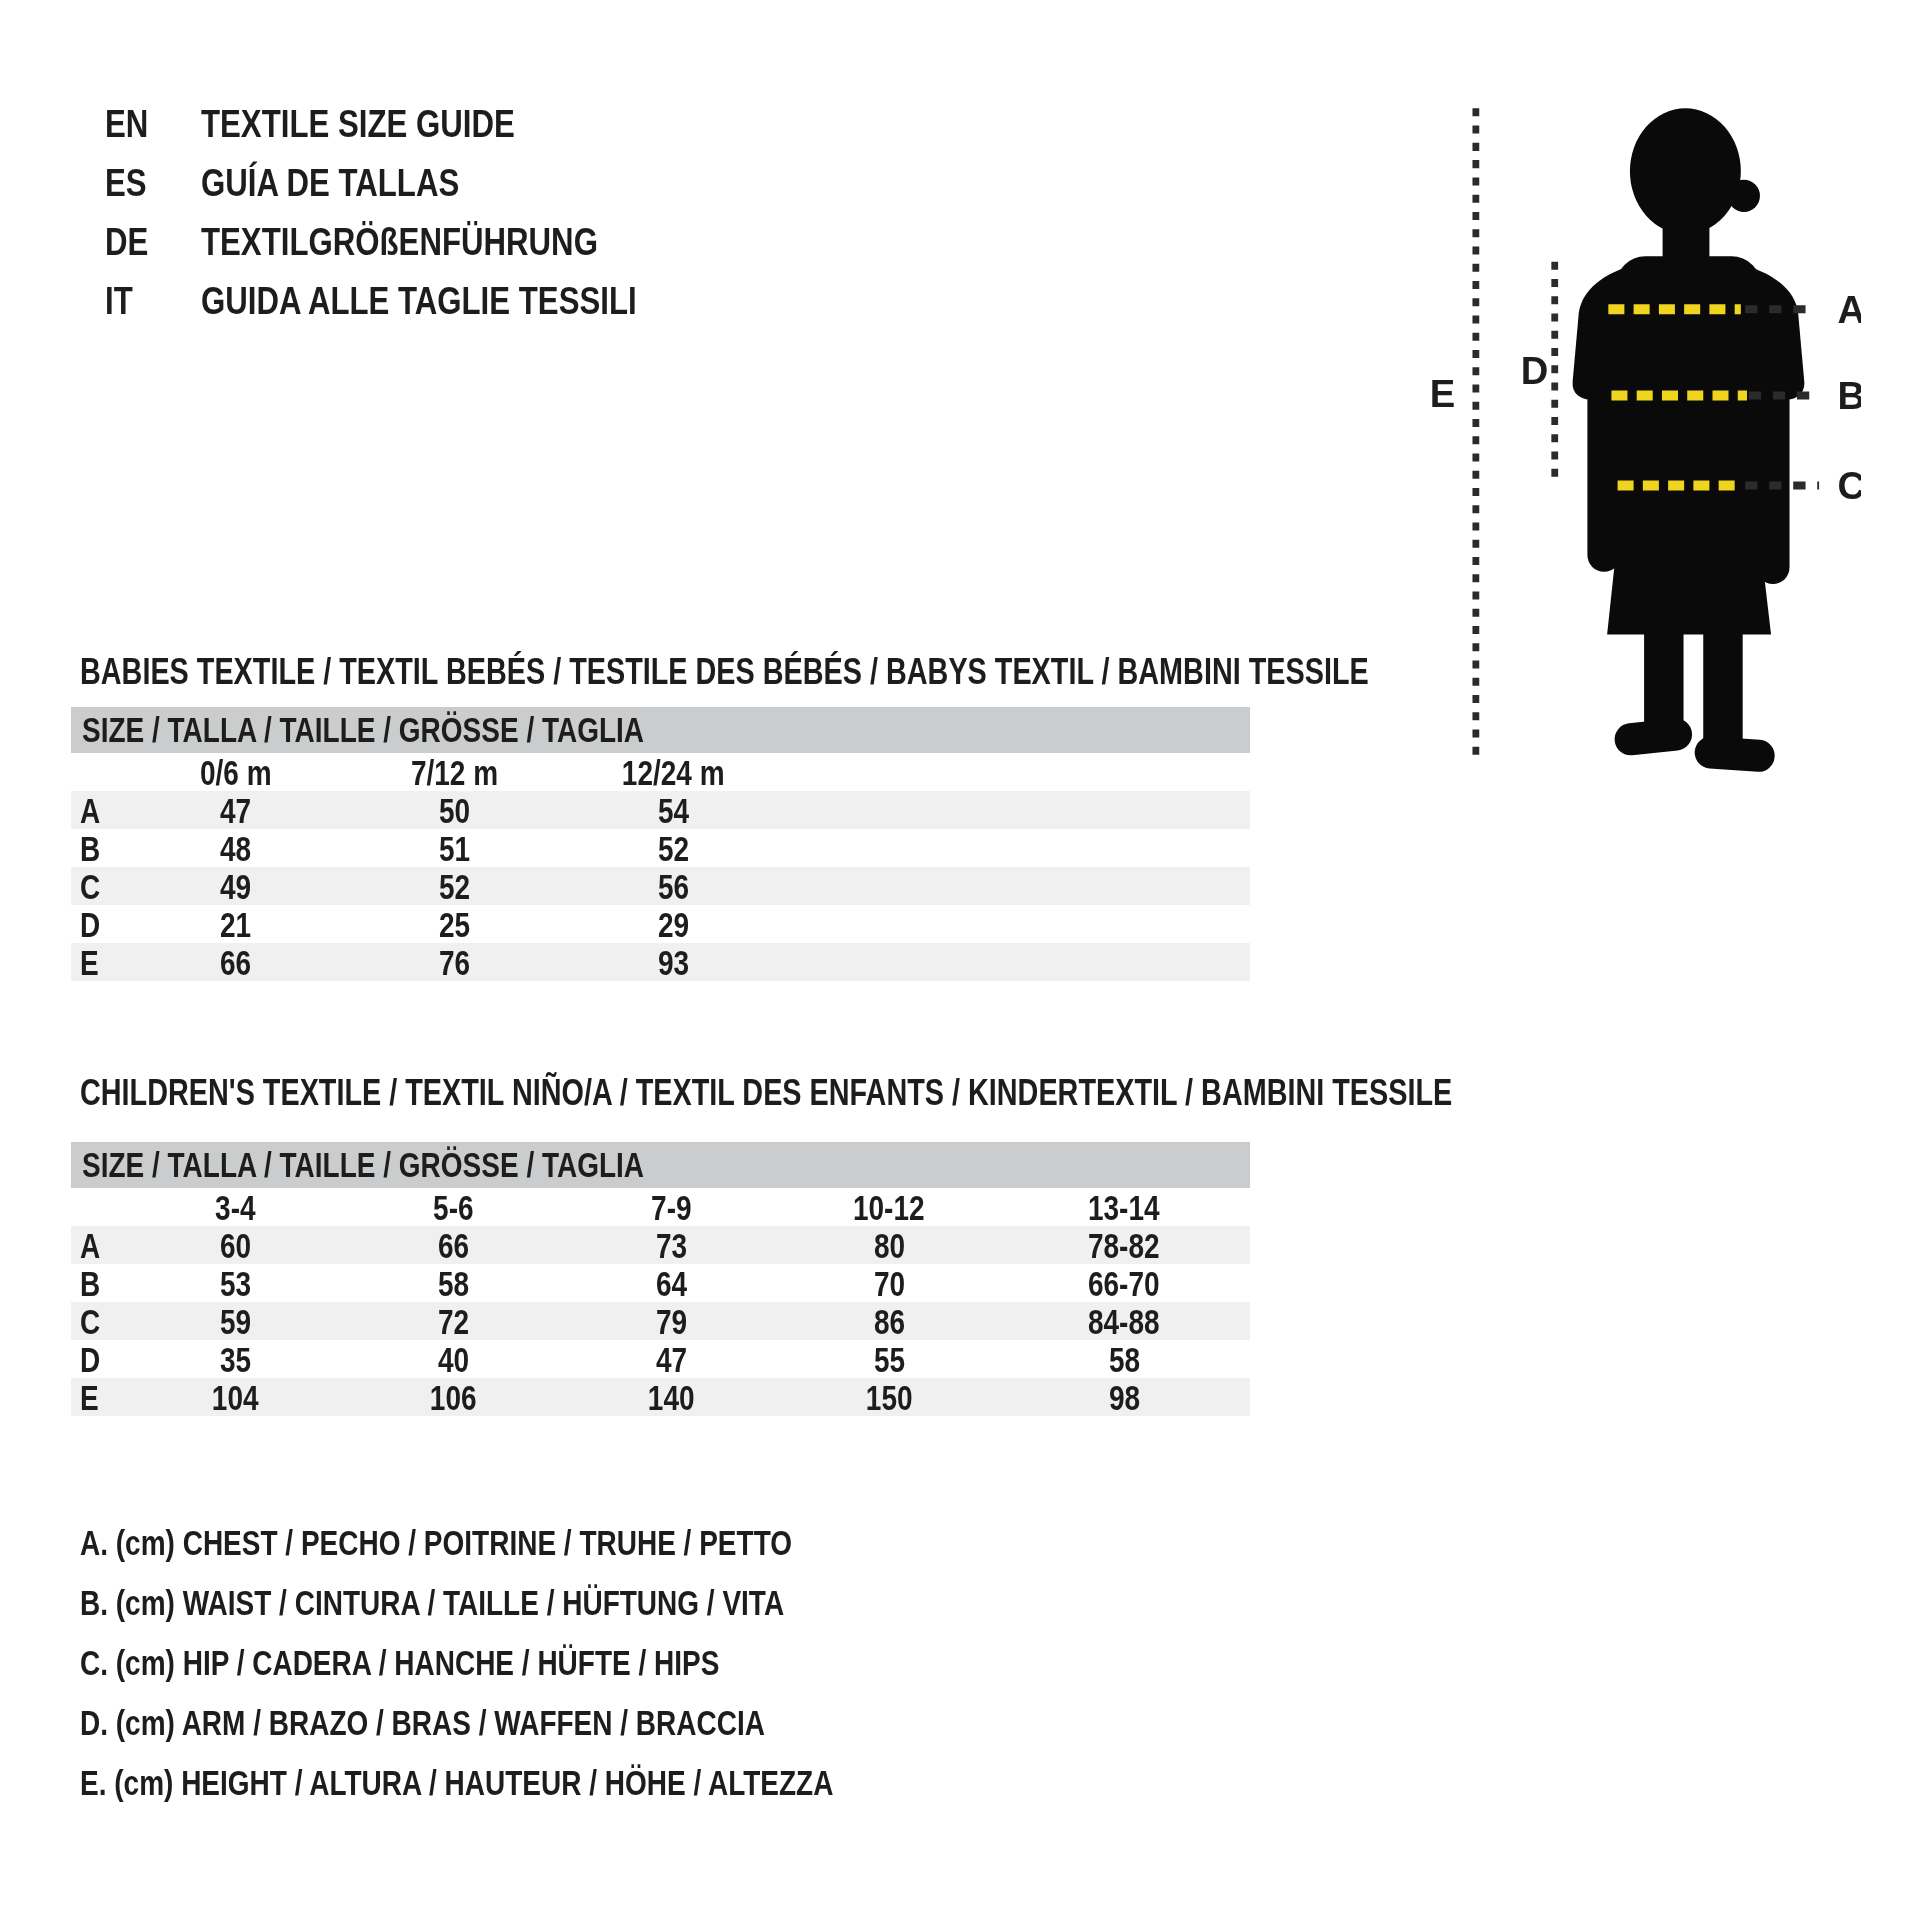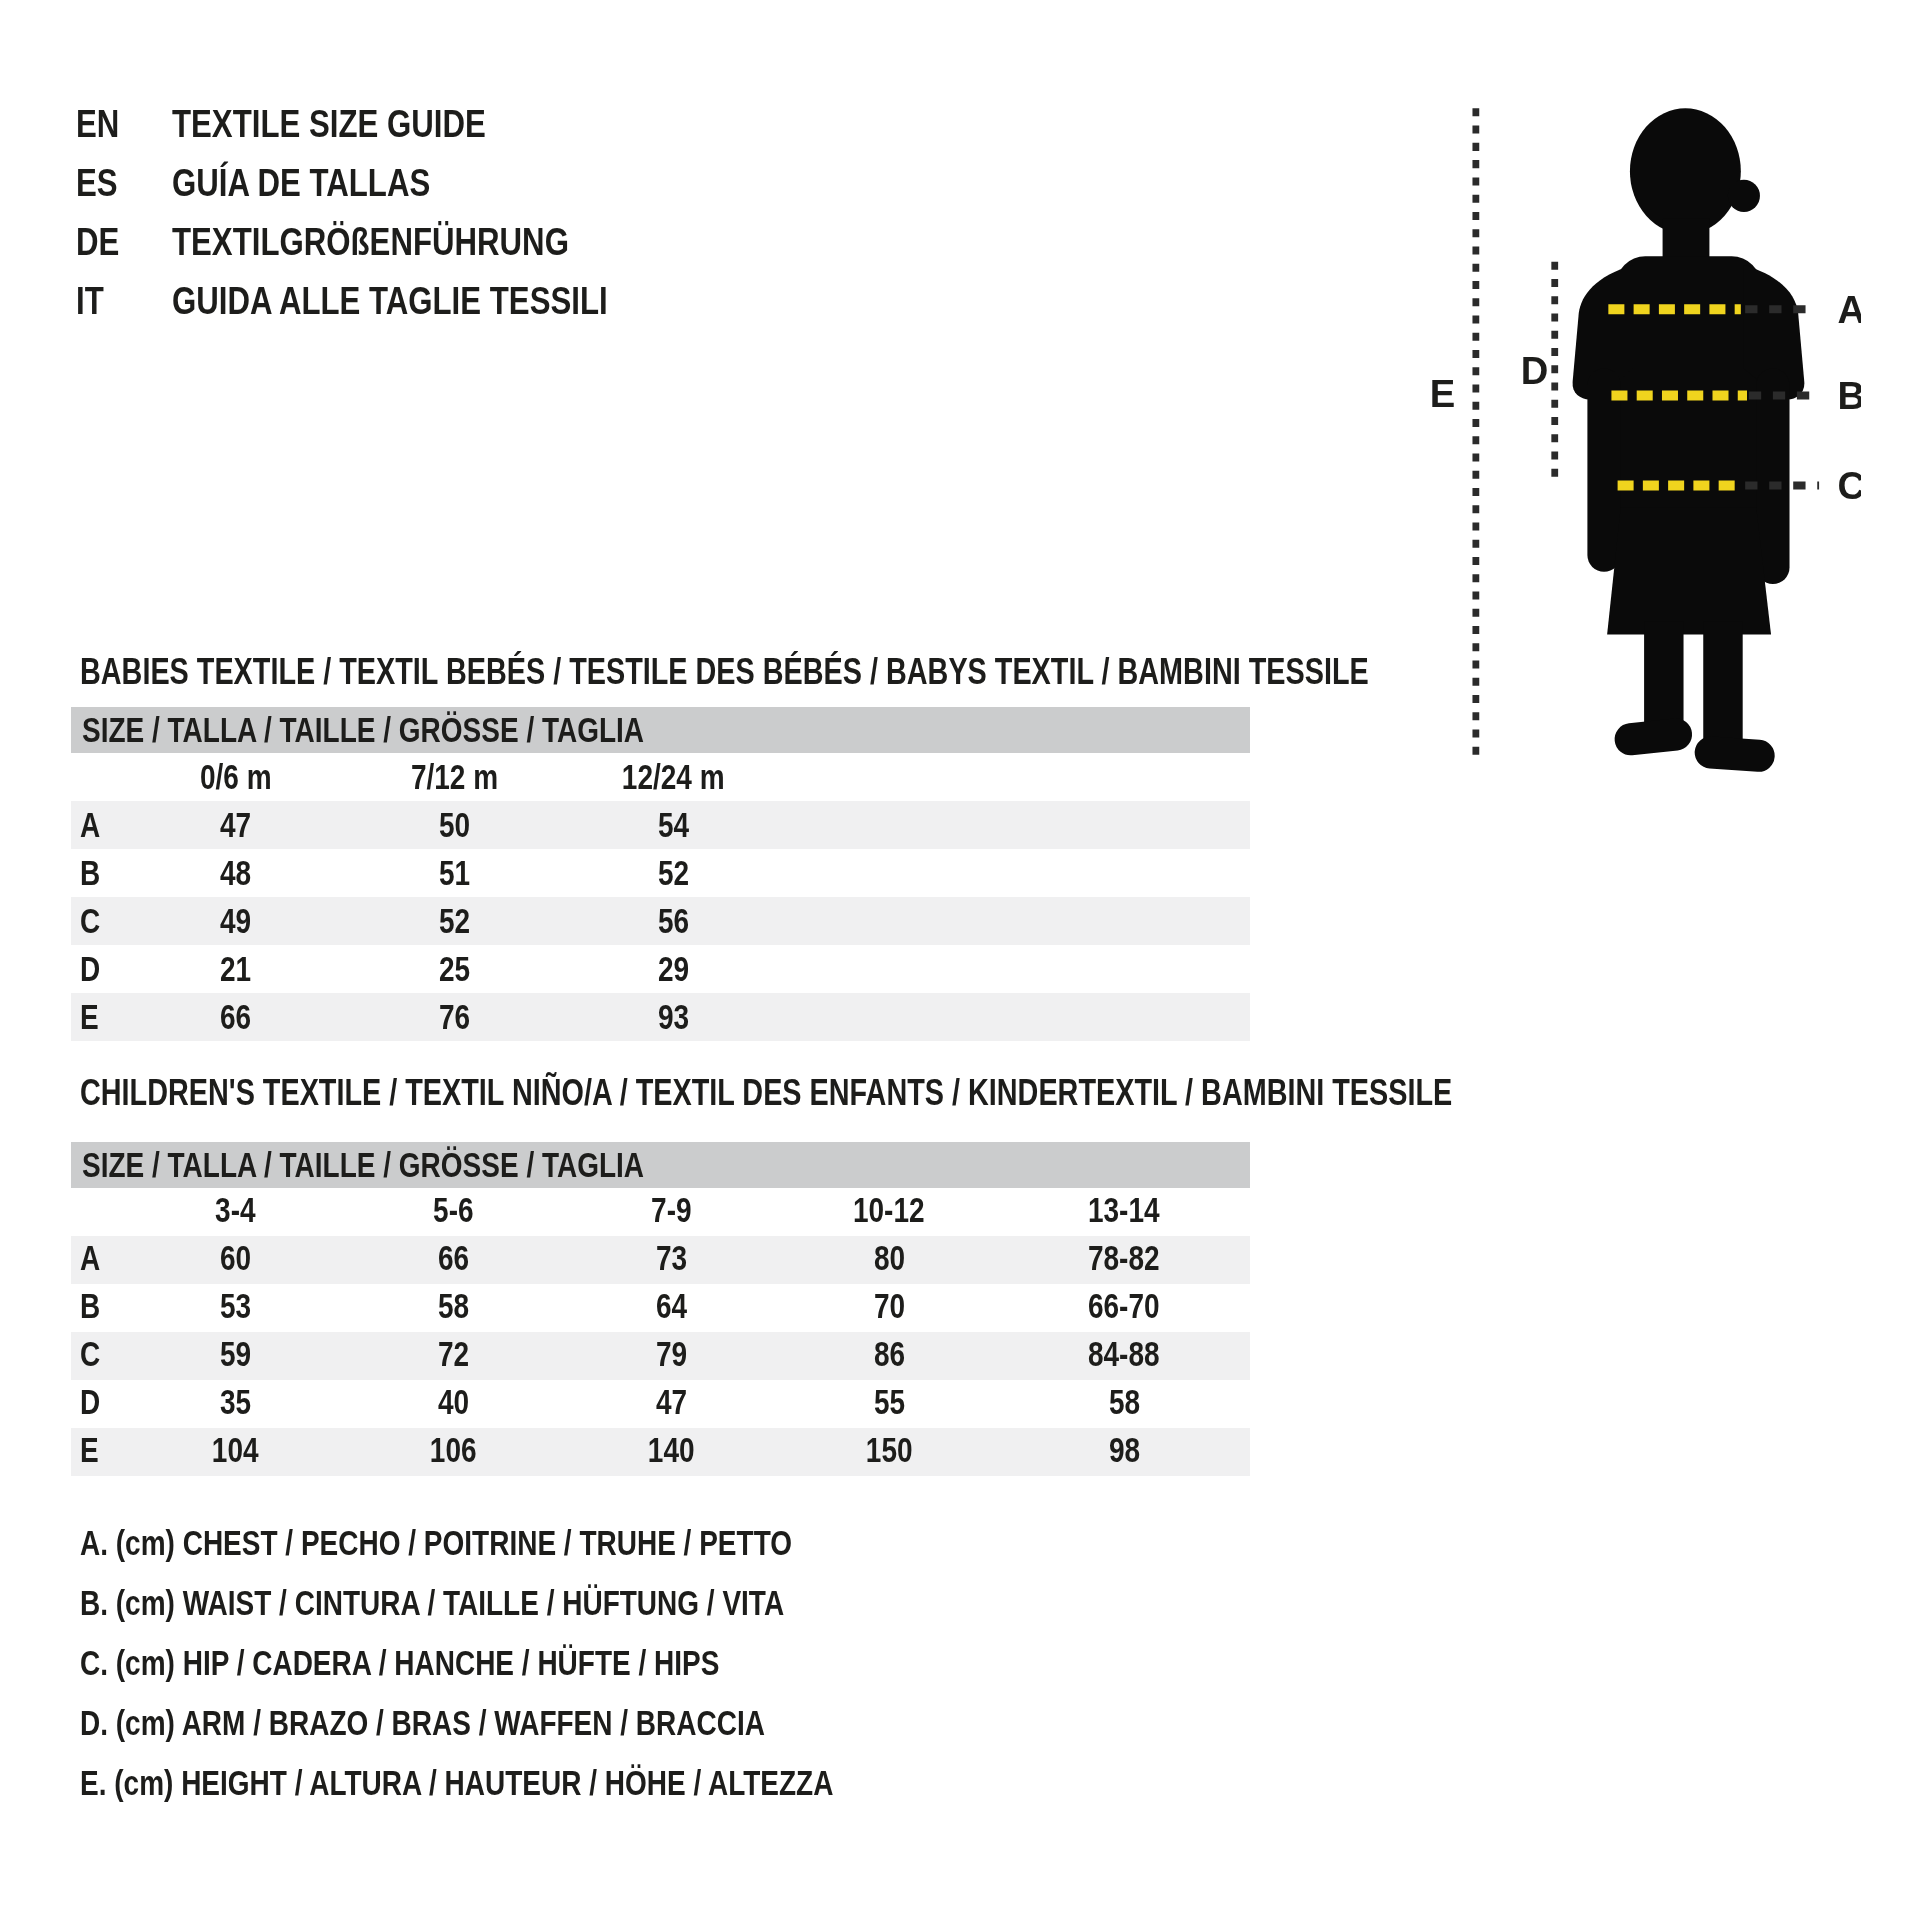--- a/index.html
+++ b/index.html
@@ -13,36 +13,36 @@
   .canvas{
     position:relative;width:1926px;height:1926px;background:#ffffff;overflow:hidden;
     font-family:"Liberation Sans",sans-serif;color:var(--text_black);
   }
   .cond,.cond-c{display:inline-block;transform:scaleX(0.8);white-space:nowrap;}
   .cond{transform-origin:left center;}
   .cond-c{transform-origin:center center;}
 
   
   .languages{position:absolute;left:76px;top:94px;}
-  .lang-row{display:flex;height:59px;align-items:center;font-size:39px;font-weight:700;}
+  .lang-row{display:flex;height:59px;align-items:center;font-size:39px;font-weight:700;margin-left:29px;}
   .lang-code{width:96px;flex:0 0 96px;}
 
   
   .section-heading{position:absolute;left:80px;height:43px;display:flex;align-items:center;
     font-size:36px;font-weight:700;}
   .heading-babies{top:642px;margin-top:8px;}
   .heading-children{top:1071px;}
 
   
   .sizes-table{position:absolute;left:71px;width:1179px;}
   .table-babies{top:707px;}
   .table-children{top:1142px;}
   .size-bar{height:46px;background:var(--header_bar_gray);display:flex;align-items:center;
     padding-left:11px;font-size:35px;font-weight:700;text-align:center;}
-  .trow{display:grid;height:48px;}
+  .trow{display:grid;height:38px;}
   .table-babies .trow{grid-template-columns:55px 219px 219px 219px 1fr;}
   .table-children .trow{grid-template-columns:55px 218px 218px 218px 218px 1fr;}
   .striped{background:var(--row_stripe_gray);}
   .cell{display:flex;align-items:center;justify-content:center;font-size:35px;font-weight:700;}
   .cell.letter{justify-content:flex-start;padding-left:8.6px;}
 
   
   .legend{position:absolute;left:80px;top:1513px;}
   .legend-line{height:60px;display:flex;align-items:center;font-size:35px;font-weight:700;}
 

